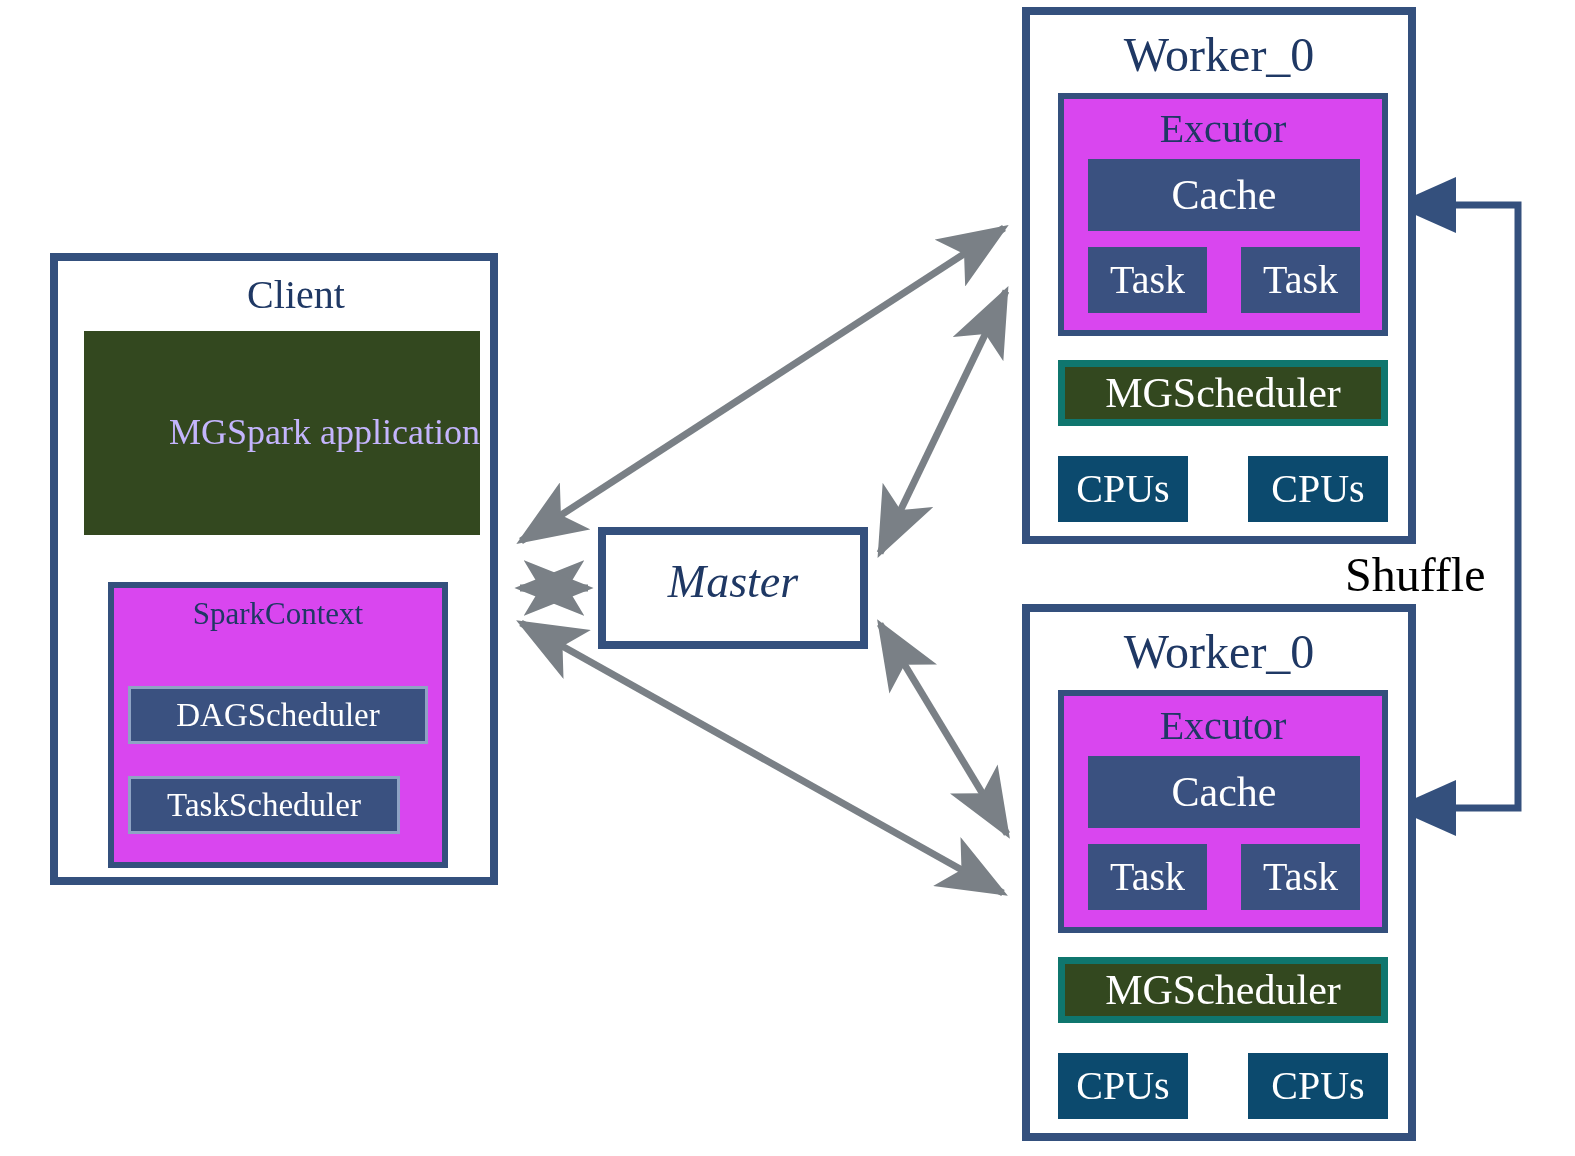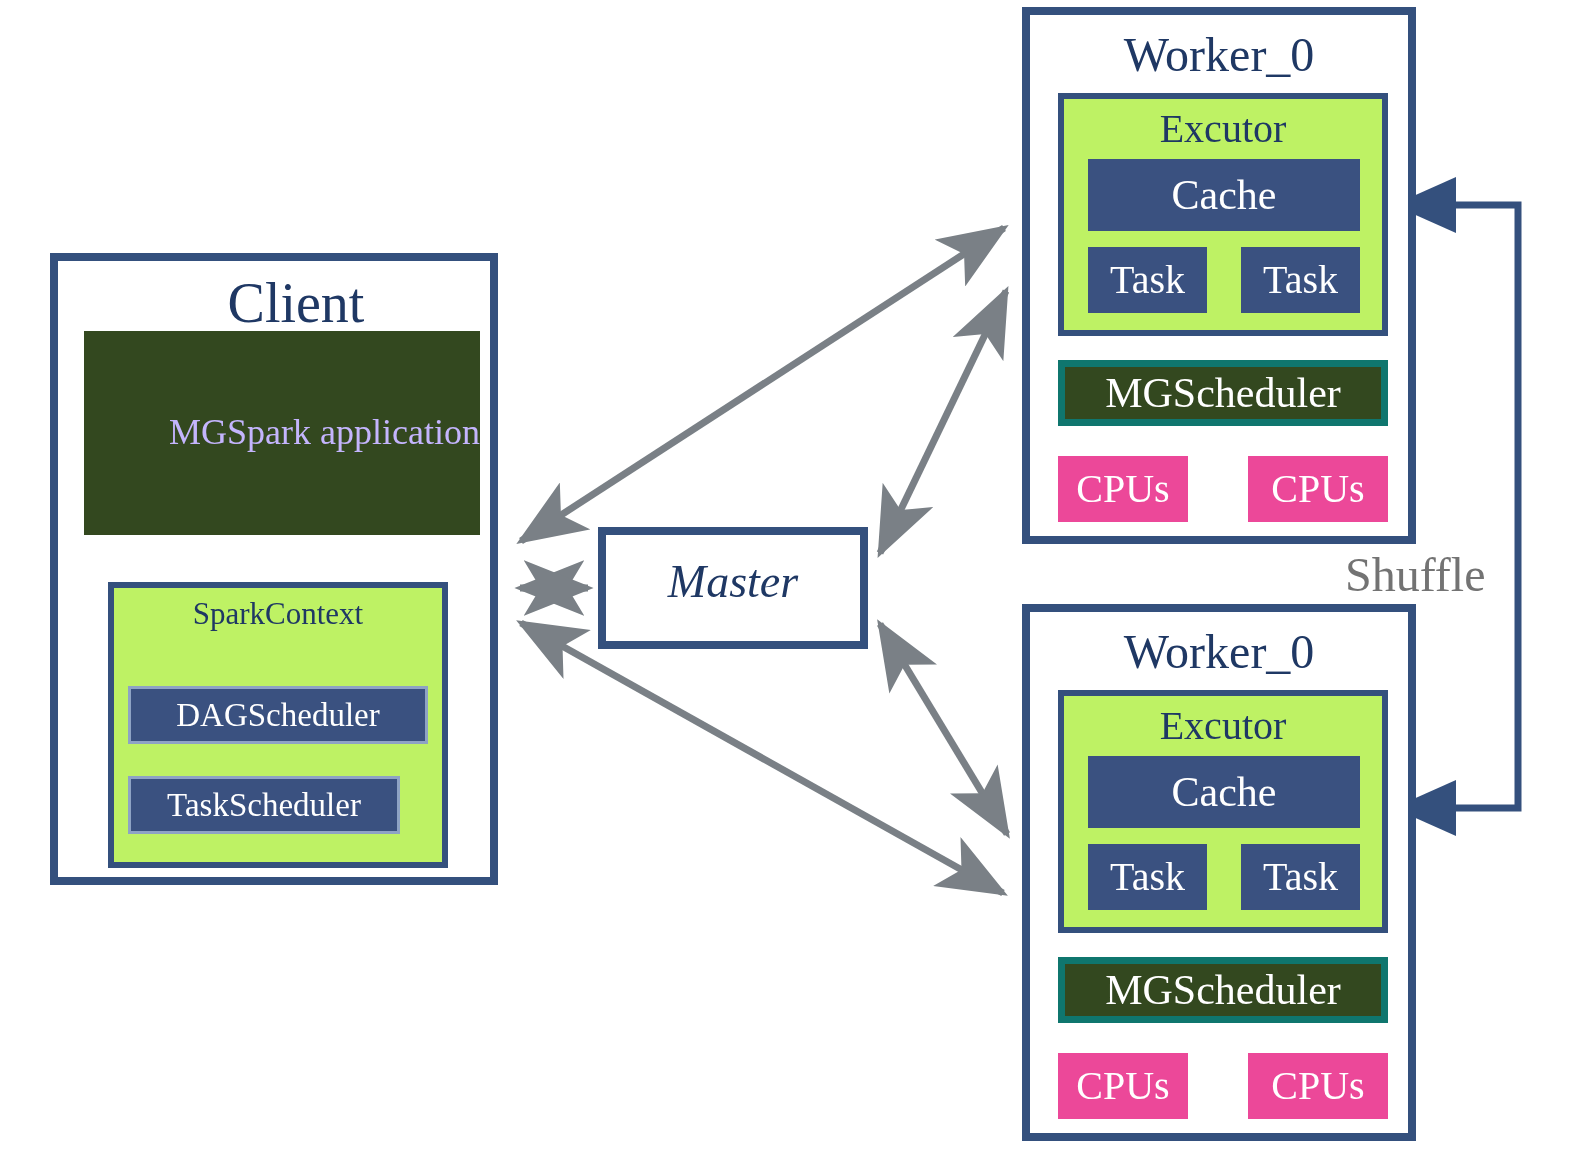--- a/index.html
+++ b/index.html
@@ -18,21 +18,21 @@
 
   
   .outer-box {
     position: absolute;
     background: #ffffff;
     border: 8px solid #34507D;
     box-sizing: border-box;
   }
   .inner-box {
     position: absolute;
-    background: #bef264;
+    background: #d946ef;
     border: 6px solid #34507D;
     box-sizing: border-box;
   }
 
   
   .box-title {
     position: absolute;
     left: 0;
     right: 0;
     text-align: center;
@@ -47,40 +47,40 @@
     box-sizing: border-box;
     display: flex;
     align-items: center;
     justify-content: center;
     color: #ffffff;
     line-height: 1;
     white-space: nowrap;
   }
   .chip-blue  { background: #3A5180; }
   .chip-green { background: #33481F; border: 7px solid #0f766e; }
-  .chip-orange{ background: #ec4899; text-align: center; }
+  .chip-orange{ background: #0c4a6e; text-align: center; }
   .chip-blue-b{ background: #3A5180; border: 3px solid #8EA3C4; margin-top: 32px; }
 
   
   .panel-green {
     position: absolute;
     background: #33481F;
     box-sizing: border-box;
     display: flex;
     align-items: center;
     justify-content: flex-end;
     text-align: center;
     color: #c4b5fd;
     line-height: 1.22;
   }
 
   
   .free-label {
     position: absolute;
-    color: #737373;
+    color: #000000;
     line-height: 1;
     white-space: nowrap;
   }
 
   
   #wires {
     position: absolute;
     left: 0;
     top: 0;
     width: 1575px;
@@ -134,21 +134,21 @@
     </g>
 
     <g>
       <path d="M1401,205 L1518,205 L1518,808 L1401,808" fill="none" stroke="#34507D" stroke-width="7"></path>
       <path d="M1425,205 L1396,205" stroke="#34507D" stroke-width="7" marker-end="url(#bhead)"></path>
       <path d="M1425,808 L1396,808" stroke="#34507D" stroke-width="7" marker-end="url(#bhead)"></path>
     </g>
   </svg>
 
   <div class="outer-box" style="left:50px; top:253px; width:448px; height:632px;">
-    <div class="box-title" style="top:14px; font-size:56px;margin-left:44px;">Client</div>
+    <div class="box-title" style="top:14px; font-size:40px;margin-left:44px;">Client</div>
 
     <div class="panel-green" style="left:26px; top:70px; width:396px; height:204px; font-size:36px;">
       <div>
         <div>MGSpark application</div>
       </div>
     </div>
 
     <div class="inner-box" style="left:50px; top:321px; width:340px; height:286px;">
       <div class="box-title" style="top:10px; font-size:31px;">SparkContext</div>
 

